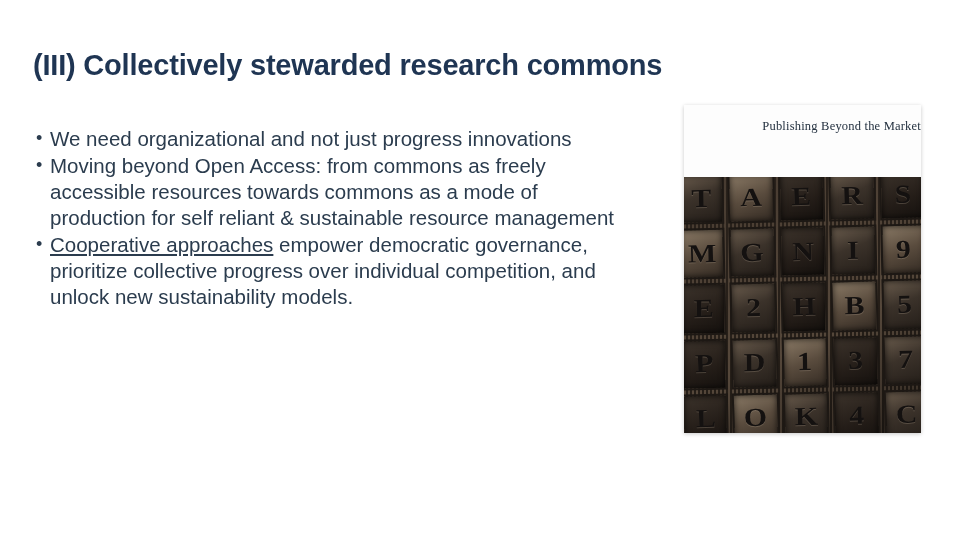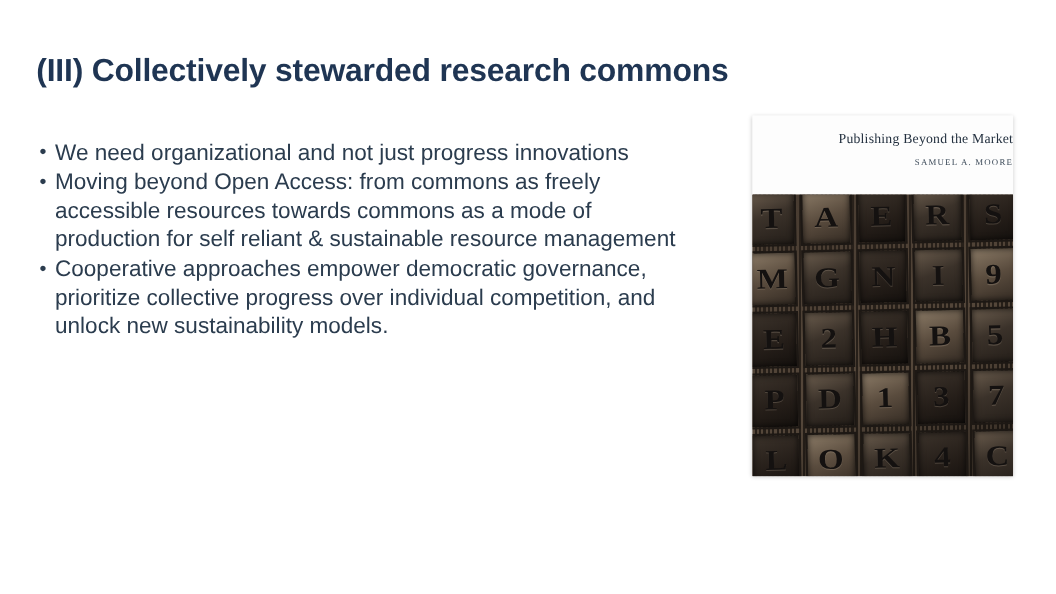--- a/index.html
+++ b/index.html
@@ -48,20 +48,21 @@
     width: 14px;
     flex: 0 0 14px;
     font-size: 18px;
     line-height: 1.38;
     color: #2b3c4e;
   }
   .bullet-text {
     flex: 1 1 auto;
   }
   .bullet-text .underlined {
+    text-decoration: underline;
   }
   .image-card {
     position: absolute;
     left: 684px;
     top: 105px;
     width: 237px;
     height: 328px;
     background: #fdfdfd;
     box-shadow: 0 1px 4px rgba(0,0,0,0.22);
     overflow: hidden;
@@ -167,21 +168,20 @@
     <div class="bullet-row">
       <div class="bullet-dot">•</div>
       <div class="bullet-text"><span class="underlined">Cooperative approaches</span><span> empower democratic governance, prioritize collective progress over individual competition, and unlock new sustainability models.</span></div>
     </div>
 
   </div>
 
   <div class="image-card">
     <div class="book-header">
       <div class="book-title">Publishing Beyond the Market</div>
-      <div class="book-author">SAMUEL A. MOORE</div>
     </div>
     <div class="book-photo">
       <div class="type-grid">
           <div class="type-cell ">
             <span>T</span>
           </div>
           <div class="type-cell light">
             <span>A</span>
           </div>
           <div class="type-cell dark">

